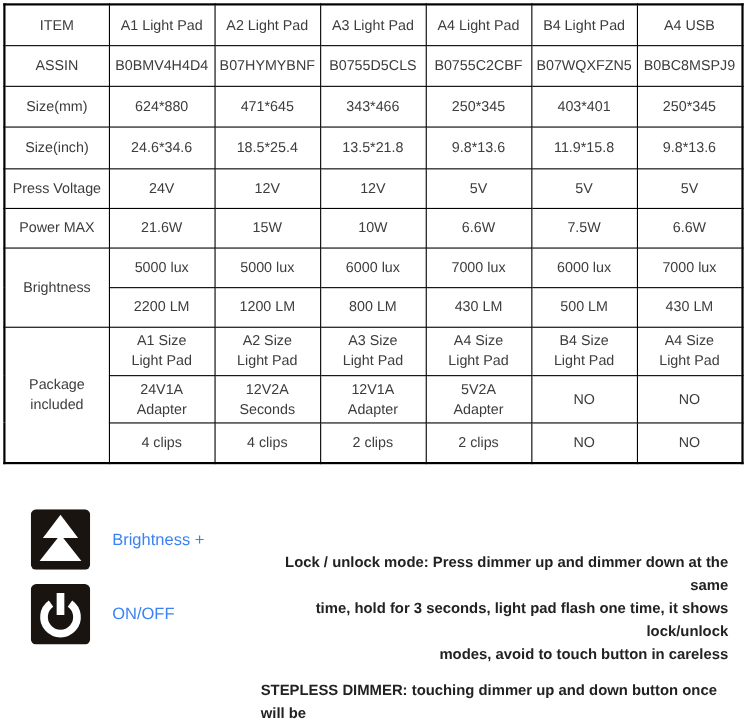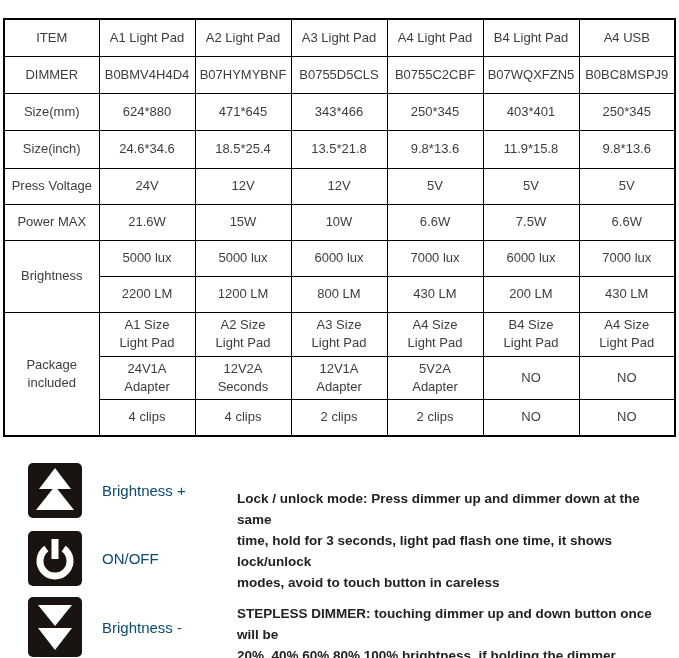--- a/index.html
+++ b/index.html
@@ -3,37 +3,37 @@
 <meta charset="utf-8">
 <style>
   html,body { margin:0; padding:0; background:#ffffff; }
   .page {
     position:relative; width:679px; height:658px; background:#ffffff;
     font-family:"Liberation Sans", sans-serif; overflow:hidden;
   }
 
   
   .spec-table {
-    position:absolute; left:3px; top:18px; width:673px;
+    position:absolute; left:3px; top:3px; width:673px;
     border-collapse:collapse; table-layout:fixed;
     border:2px solid #000;
   }
   .spec-table td {
     border:1.5px solid #000;
     text-align:center; vertical-align:middle;
     color:#3d3d3d; font-size:13px; line-height:18px;
     padding:0; white-space:pre-line; overflow:hidden;
   }
   .spec-table td.rowlabel { font-size:13px; }
   tr.h36{height:36px} tr.h37{height:37px} tr.h38{height:38px}
   tr.h43{height:43px} tr.h44{height:44px}
 
   
   .control-row { position:absolute; left:28px; display:flex; align-items:center; }
-  .control-label { margin-left:20px; font-size:15px; color:#0c4a6e; white-space:nowrap; }
+  .control-label { margin-left:20px; font-size:15px; color:#3b82f6; white-space:nowrap; }
   .ctrl-up    { top:463px; }
   .ctrl-power { top:531px; }
   .ctrl-down  { top:597px; }
   .icon-box svg { display:block; }
 
   
   .notes {
     position:absolute; left:237px; top:488px; width:437px;
     font-size:13.5px; font-weight:bold; line-height:21px; color:#222;
   }
@@ -59,21 +59,21 @@
         <tr class="h37">
       <td class="rowlabel">ITEM</td>
       <td>A1 Light Pad</td>
       <td>A2 Light Pad</td>
       <td>A3 Light Pad</td>
       <td>A4 Light Pad</td>
       <td>B4 Light Pad</td>
       <td>A4  USB</td>
     </tr>
     <tr class="h37">
-      <td class="rowlabel">DIMMER</td>
+      <td class="rowlabel">ASSIN</td>
       <td>B0BMV4H4D4</td>
       <td>B07HYMYBNF</td>
       <td>B0755D5CLS</td>
       <td>B0755C2CBF</td>
       <td>B07WQXFZN5</td>
       <td>B0BC8MSPJ9</td>
     </tr>
     <tr class="h37">
       <td class="rowlabel">Size(mm)</td>
       <td>624*880</td>
@@ -117,21 +117,21 @@
       <td>6000 lux</td>
       <td>7000 lux</td>
       <td>6000 lux</td>
       <td>7000 lux</td>
     </tr>
     <tr class="h36">
       <td>2200 LM</td>
       <td>1200 LM</td>
       <td>800 LM</td>
       <td>430 LM</td>
-      <td>200 LM</td>
+      <td>500 LM</td>
       <td>430 LM</td>
     </tr>
     <tr class="h44">
       <td class="rowlabel" rowspan="3">Package
 included</td>
       <td>A1 Size
 Light Pad</td>
       <td>A2 Size
 Light Pad</td>
       <td>A3 Size
@@ -181,33 +181,23 @@
     <span class="icon-box">
       <svg width="54" height="55" viewBox="0 0 54 55" aria-hidden="true">
         <rect x="0" y="0" width="54" height="55" rx="5" fill="#1a1411"></rect>
         <path d="M 18.4 17.7 A 15 15 0 1 0 35.6 17.7" fill="none" stroke="#ffffff" stroke-width="7"></path>
         <line x1="27" y1="8" x2="27" y2="28" stroke="#ffffff" stroke-width="7"></line>
       </svg>
     </span>
     <span class="control-label">ON/OFF</span>
   </div>
 
-  <div class="control-row ctrl-down">
-    <span class="icon-box">
-      <svg width="54" height="60" viewBox="0 0 54 60" aria-hidden="true">
-        <rect x="0" y="0" width="54" height="60" rx="5" fill="#1a1411"></rect>
-        <polygon points="10,8 44,8 27,29" fill="#ffffff"></polygon>
-        <polygon points="10,31 44,31 27,53" fill="#ffffff"></polygon>
-      </svg>
-    </span>
-    <span class="control-label">Brightness -</span>
-  </div>
 
   <div class="notes">
-    <p class="note" style="margin:0;">Lock / unlock mode: Press dimmer up and dimmer down at the same
+    <p class="note" style="margin:12px;text-align:right;">Lock / unlock mode: Press dimmer up and dimmer down at the same
 time, hold for 3 seconds, light pad flash one time, it shows lock/unlock
 modes, avoid to touch button in careless</p>
     <p class="note" style="margin:10px 0 0 0;">STEPLESS DIMMER: touching dimmer up and down button once will be
 20%, 40%,60%,80%,100% brightness, if holding the dimmer
 button(touch the button more than 2 Seconds )will be stepless</p>
   </div>
 
 </div>
 
 </body></html>

